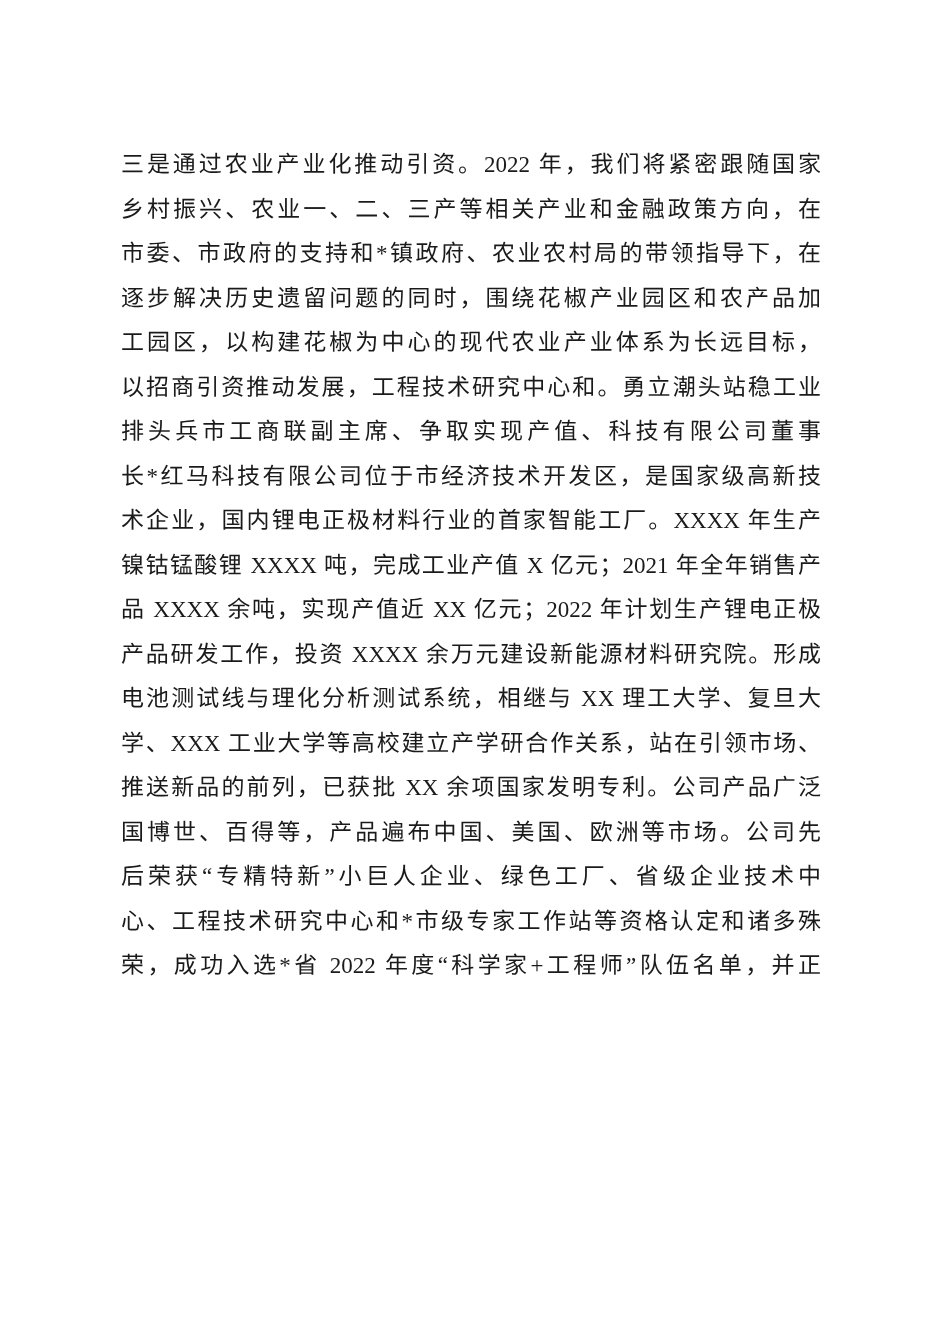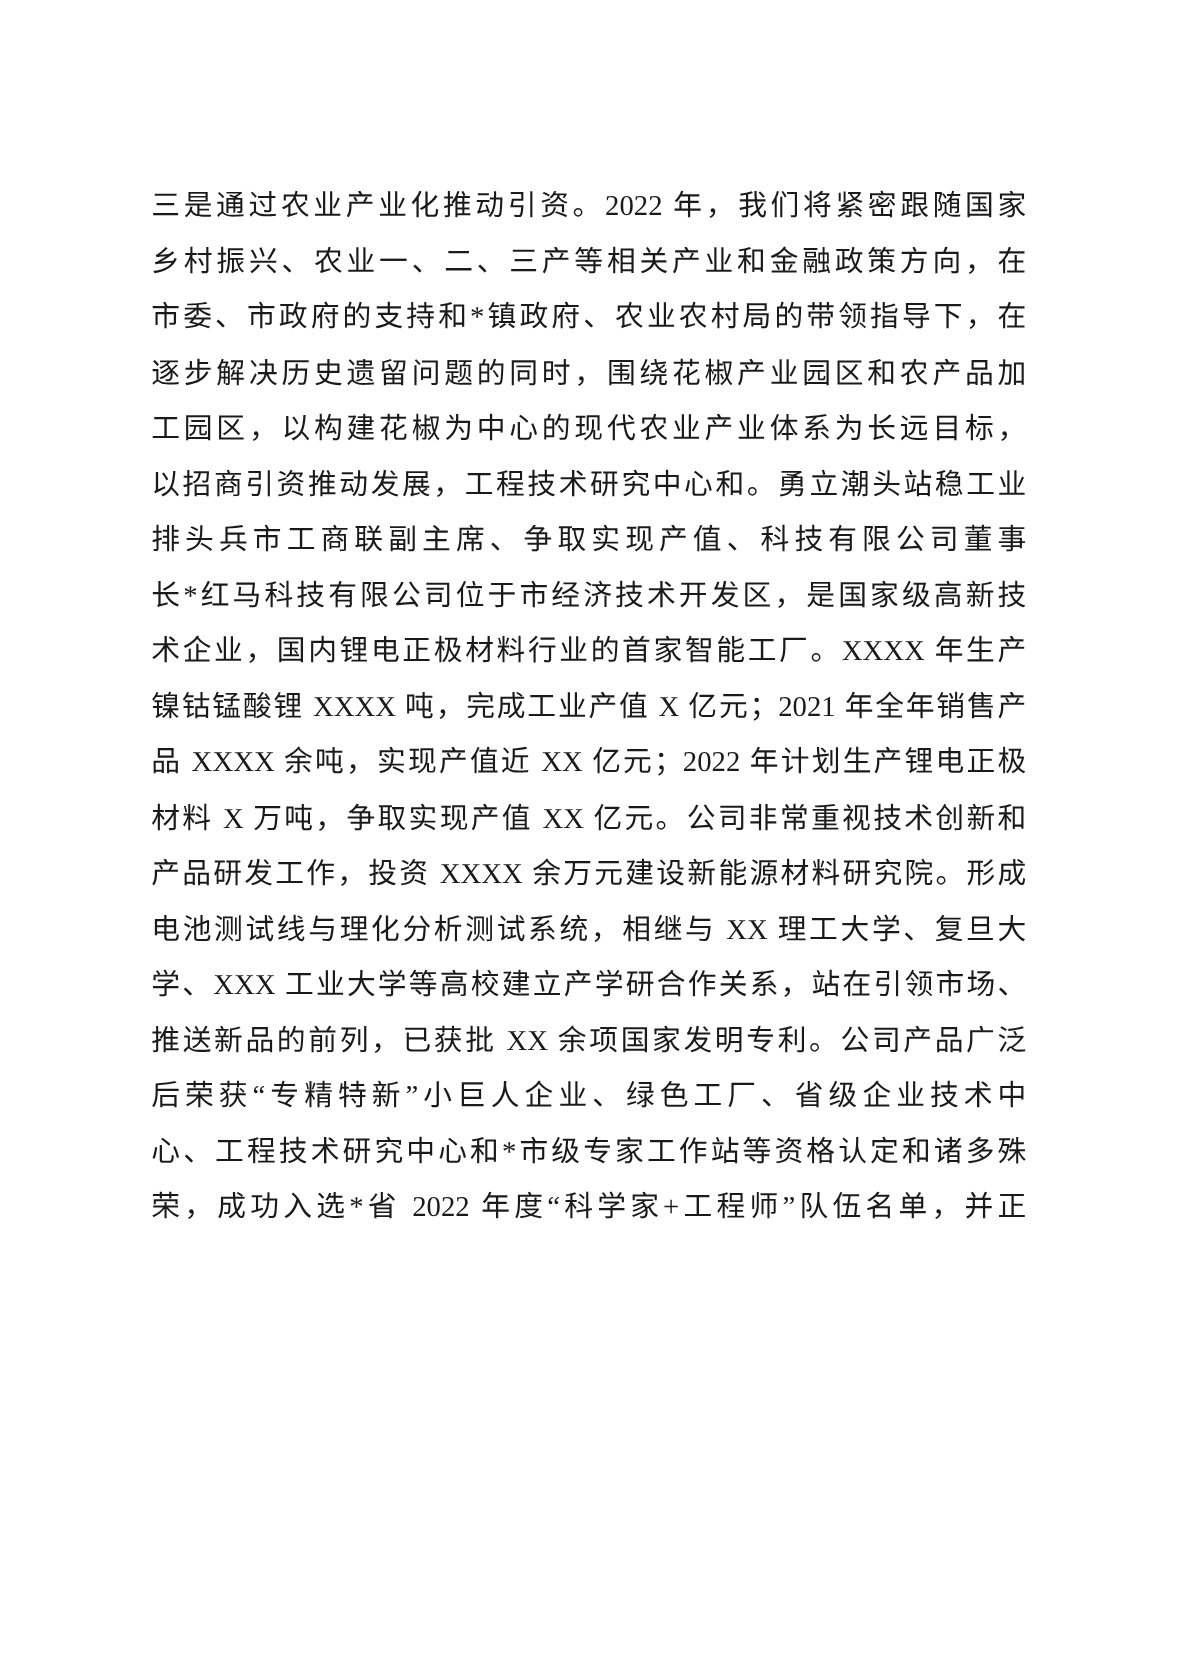--- a/index.html
+++ b/index.html
@@ -43,22 +43,22 @@
     <div class="line">乡村振兴、农业一、二、三产等相关产业和金融政策方向，在</div>
     <div class="line">市委、市政府的支持和*镇政府、农业农村局的带领指导下，在</div>
     <div class="line">逐步解决历史遗留问题的同时，围绕花椒产业园区和农产品加</div>
     <div class="line">工园区，以构建花椒为中心的现代农业产业体系为长远目标，</div>
     <div class="line">以招商引资推动发展，工程技术研究中心和。勇立潮头站稳工业</div>
     <div class="line">排头兵市工商联副主席、争取实现产值、科技有限公司董事</div>
     <div class="line">长*红马科技有限公司位于市经济技术开发区，是国家级高新技</div>
     <div class="line">术企业，国内锂电正极材料行业的首家智能工厂。XXXX 年生产</div>
     <div class="line">镍钴锰酸锂 XXXX 吨，完成工业产值 X 亿元；2021 年全年销售产</div>
     <div class="line">品 XXXX 余吨，实现产值近 XX 亿元；2022 年计划生产锂电正极</div>
-    <div class="line">材料 X 万吨，争取实现产值 XX 亿元。公司非常重视技术创新和</div>
     <div class="line">产品研发工作，投资 XXXX 余万元建设新能源材料研究院。形成</div>
     <div class="line">电池测试线与理化分析测试系统，相继与 XX 理工大学、复旦大</div>
     <div class="line">学、XXX 工业大学等高校建立产学研合作关系，站在引领市场、</div>
     <div class="line">推送新品的前列，已获批 XX 余项国家发明专利。公司产品广泛</div>
+    <div class="line">国博世、百得等，产品遍布中国、美国、欧洲等市场。公司先</div>
     <div class="line">后荣获“专精特新”小巨人企业、绿色工厂、省级企业技术中</div>
     <div class="line">心、工程技术研究中心和*市级专家工作站等资格认定和诸多殊</div>
     <div class="line">荣，成功入选*省 2022 年度“科学家+工程师”队伍名单，并正</div>
   </div>
 </div>
 
 </body></html>

